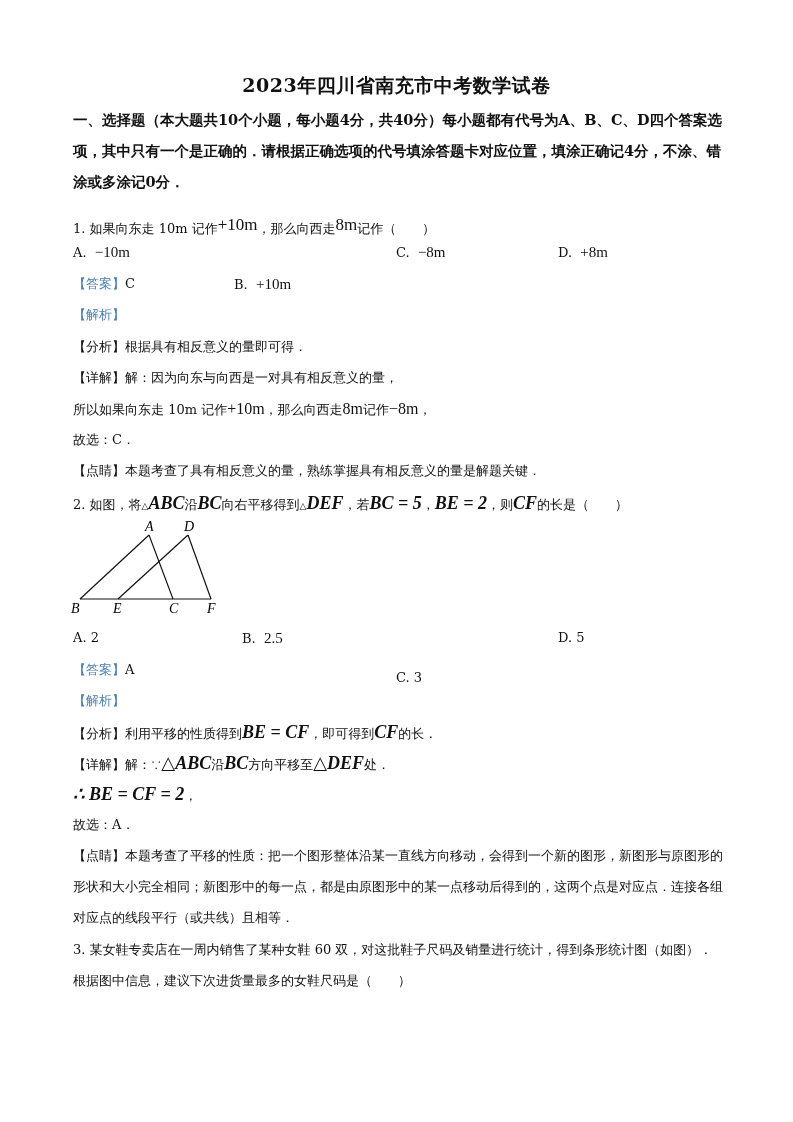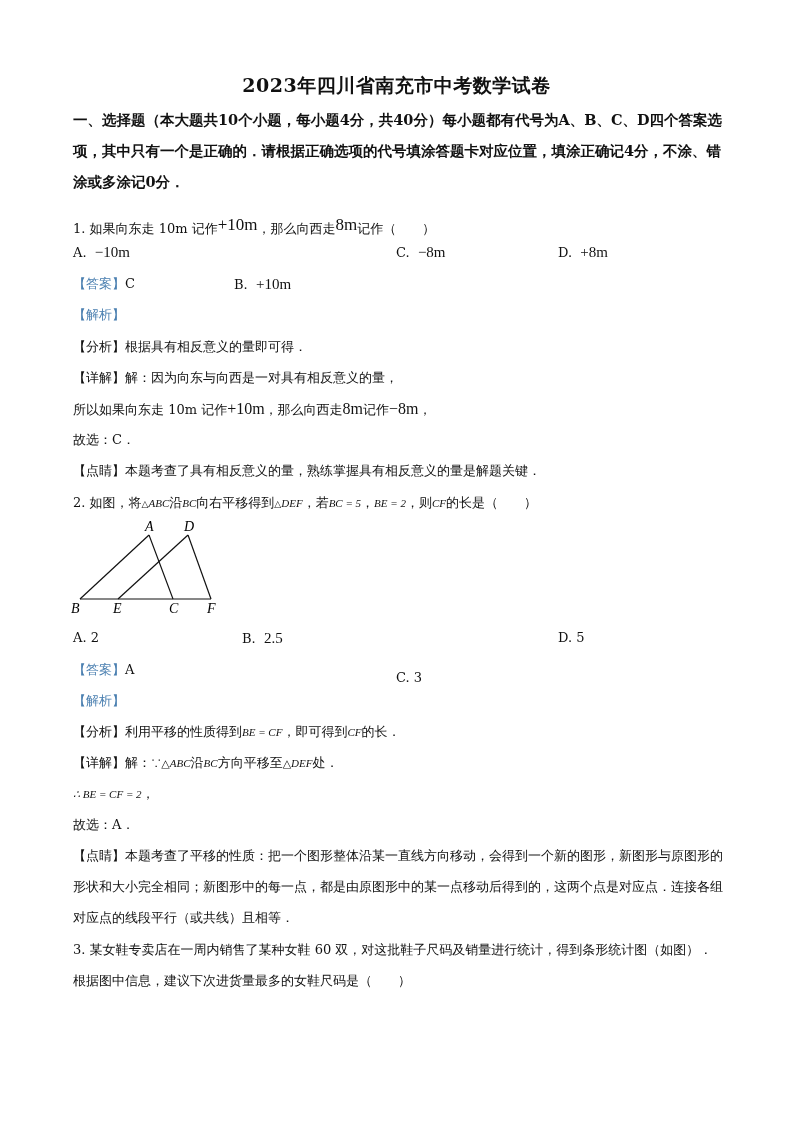--- a/index.html
+++ b/index.html
@@ -5,21 +5,21 @@
   html, body { margin:0; padding:0; background:#ffffff; }
   body { width:793px; height:1122px; position:relative; overflow:hidden;
          font-family:"DejaVu Serif","Liberation Serif",serif; color:#111; }
   .page { position:absolute; left:0; top:0; width:793px; height:938px; }
   .title { position:absolute; top:73px; left:0; width:793px; text-align:center;
            font-size:19px; font-weight:bold; letter-spacing:0.5px; }
   .section { position:absolute; left:73px; width:650px; font-size:14.5px; font-weight:bold;
              line-height:31px; top:104px; }
   .line { position:absolute; left:73px; font-size:13px; white-space:nowrap; line-height:20px; }
   .math { font-family:"Liberation Serif","DejaVu Serif",serif; font-size:15px; }
-  .mathi { font-family:"Liberation Serif","DejaVu Serif",serif; font-style:italic; font-size:11px; }
+  .mathi { font-family:"Liberation Serif","DejaVu Serif",serif; font-style:italic; font-size:18px;font-weight:bold; }
   .opt { position:absolute; font-size:13px; white-space:nowrap; }
   .tag { color:#4a7fb0; }
   .para { position:absolute; left:73px; width:650px; font-size:13px; line-height:31px; }
   svg text { font-family:"Liberation Serif","DejaVu Serif",serif; font-style:italic; font-size:14px; }
 </style>
 </head>
 <body>
 
 <div class="page">
 

